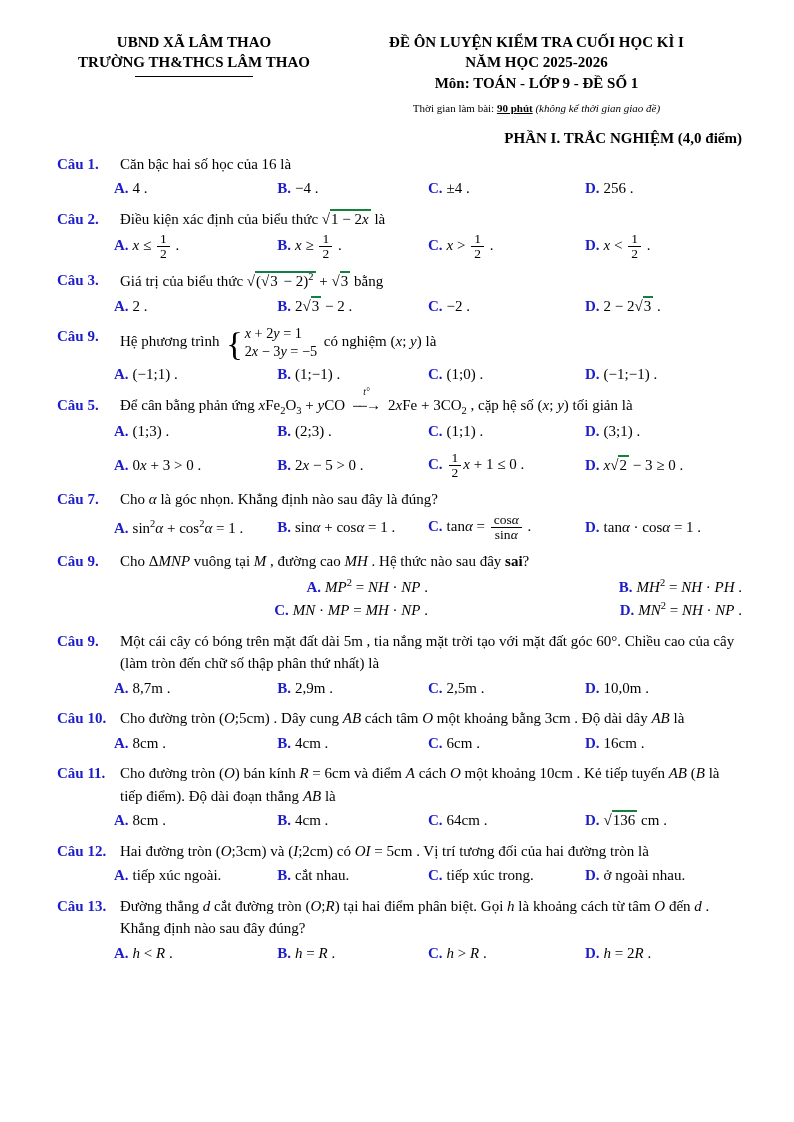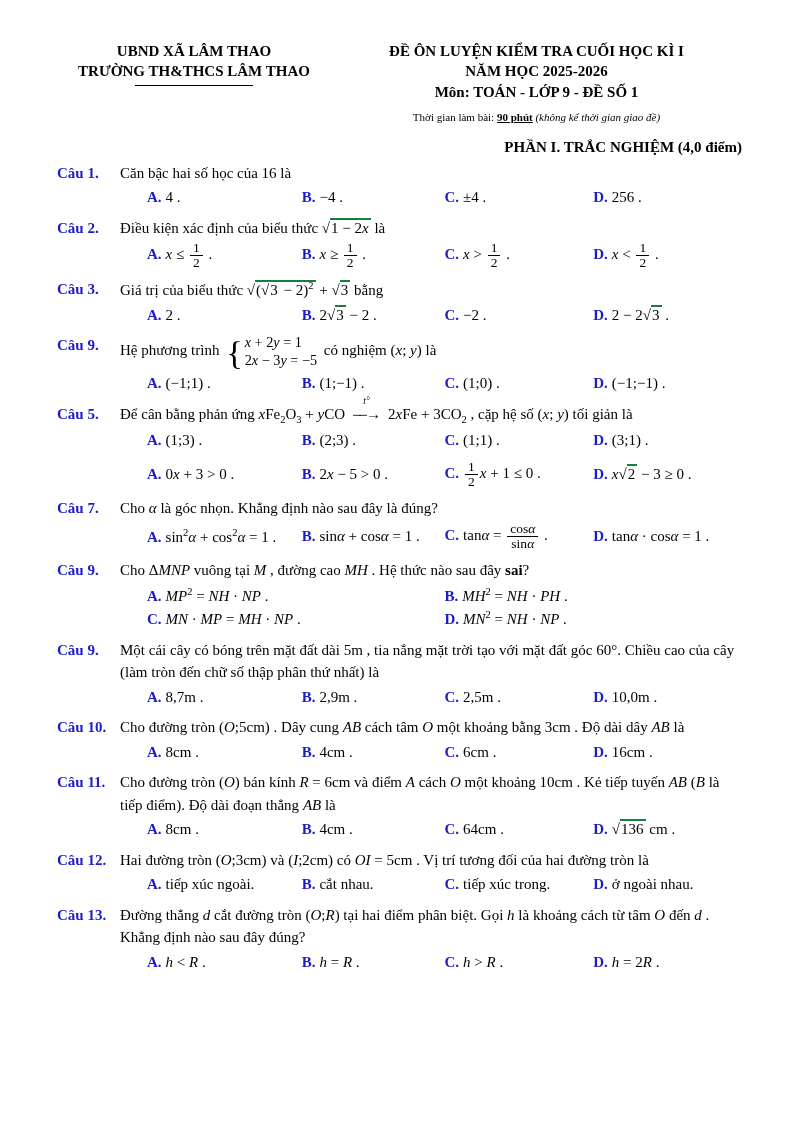--- a/index.html
+++ b/index.html
@@ -1,38 +1,38 @@
 <!DOCTYPE html>
 <html style="--accent: #1c1cc8;"><head>
 <meta charset="utf-8">
 <style>
   html,body{margin:0;padding:0;background:#fff;}
   body{
     width:794px;height:1122px;overflow:hidden;
     font-family:"Liberation Serif","DejaVu Serif",serif;
     color:#000;font-size:15px;
   }
-  .page{box-sizing:border-box;width:794px;height:812px;padding:41px 52px 0 57px;font-family:Liberation Serif, serif;}
+  .page{box-sizing:border-box;width:794px;height:812px;padding:32px 52px 0 57px;font-family:Liberation Serif, serif;}
   
   .header{display:flex;align-items:flex-start;}
   .header-left{width:40%;text-align:center;line-height:1.35;}
   .header-right{width:60%;text-align:center;line-height:1.35;}
   .b{font-weight:bold;}
   .rule{width:118px;border-bottom:1px solid #000;margin:1px auto 0;height:2px;}
   .time-line{font-size:11px;margin-top:8px;}
   .u{text-decoration:underline;}
   
   .section-title{font-weight:bold;margin:14px 0 6px 63px;text-align:right;}
   
   .question{margin-bottom:8px;}
   .q-row{display:flex;line-height:1.5;margin-bottom:2px;}
   .q-label{flex:0 0 63px;font-weight:bold;color:var(--accent,#1c1cc8);}
   .q-body{flex:1;}
-  .answers{display:grid;grid-template-columns:26% 24% 25% 25%;margin-left:90px;line-height:1.5;align-items:center;}
-  .answers.cols2{grid-template-columns:50% 50%;}
+  .answers{display:grid;grid-template-columns:26% 24% 25% 25%;margin-left:57px;line-height:1.5;align-items:center;}
+  .answers.cols2{grid-template-columns:50% 50%;text-align:right;}
   .ans{white-space:nowrap;}
   .letter{font-weight:bold;color:var(--accent,#1c1cc8);margin-right:4px;}
   
   i{font-style:italic;}
   sup{font-size:0.7em;}
   sub{font-size:0.7em;}
   .frac{display:inline-block;vertical-align:middle;text-align:center;line-height:1.05;font-size:0.9em;margin:0 2px;}
   .frac .num{display:block;padding:0 3px;border-bottom:1px solid #000;}
   .frac .den{display:block;padding:0 3px;}
   .sqrt{white-space:nowrap;}

